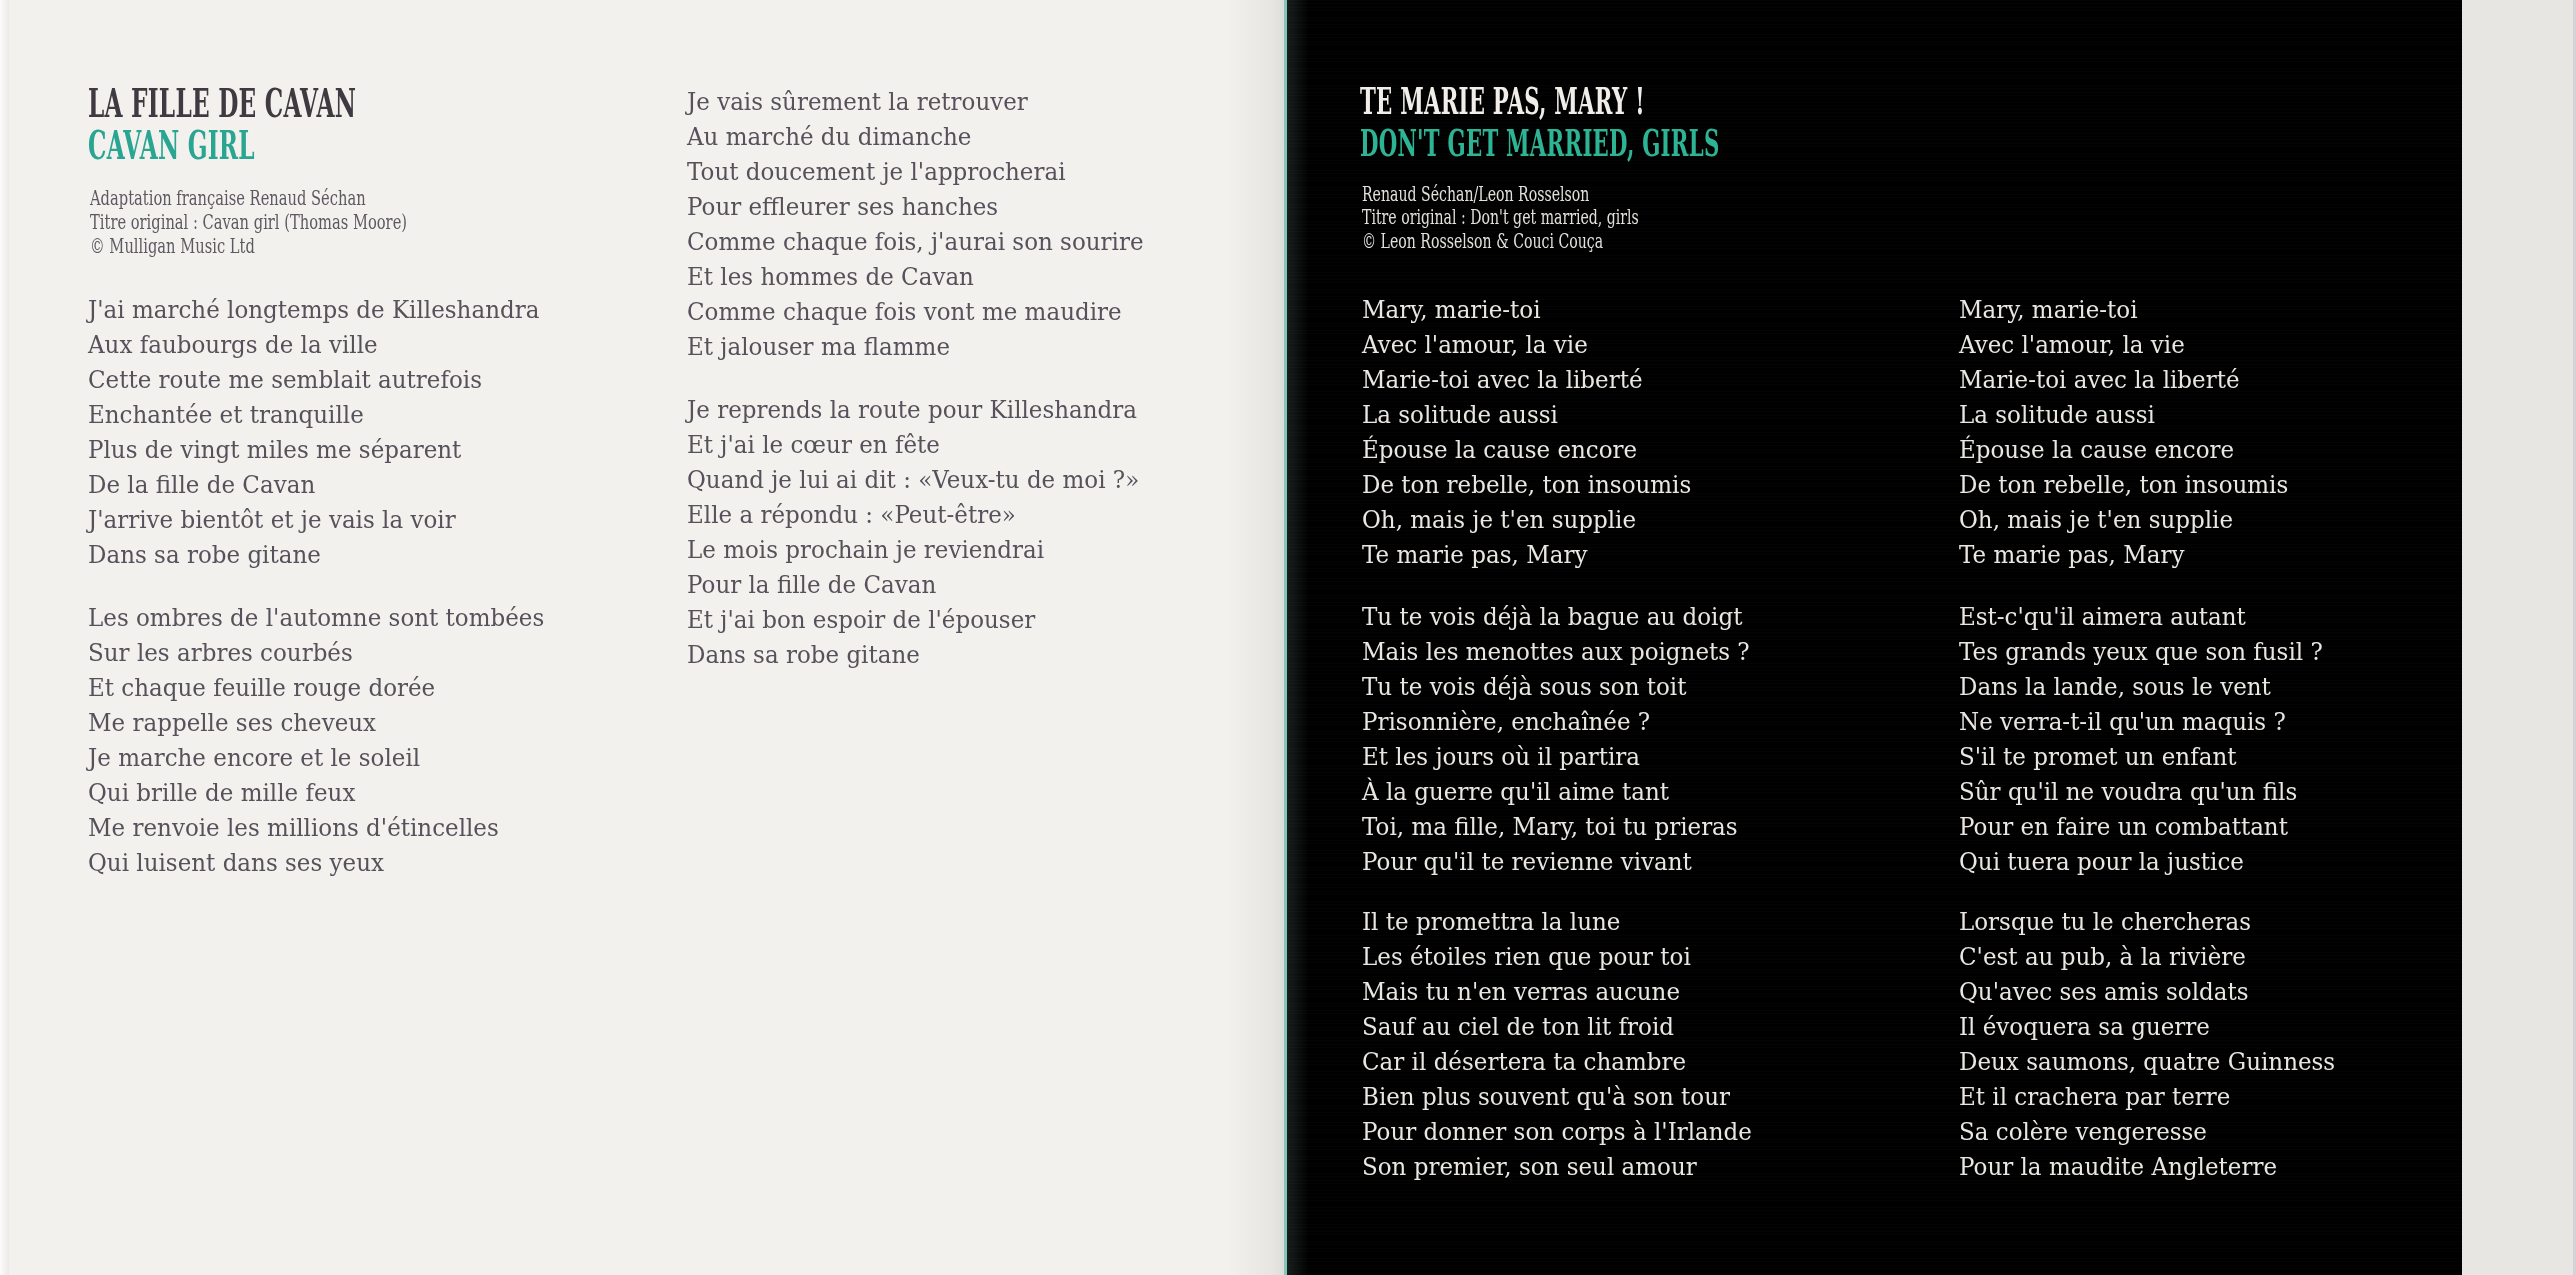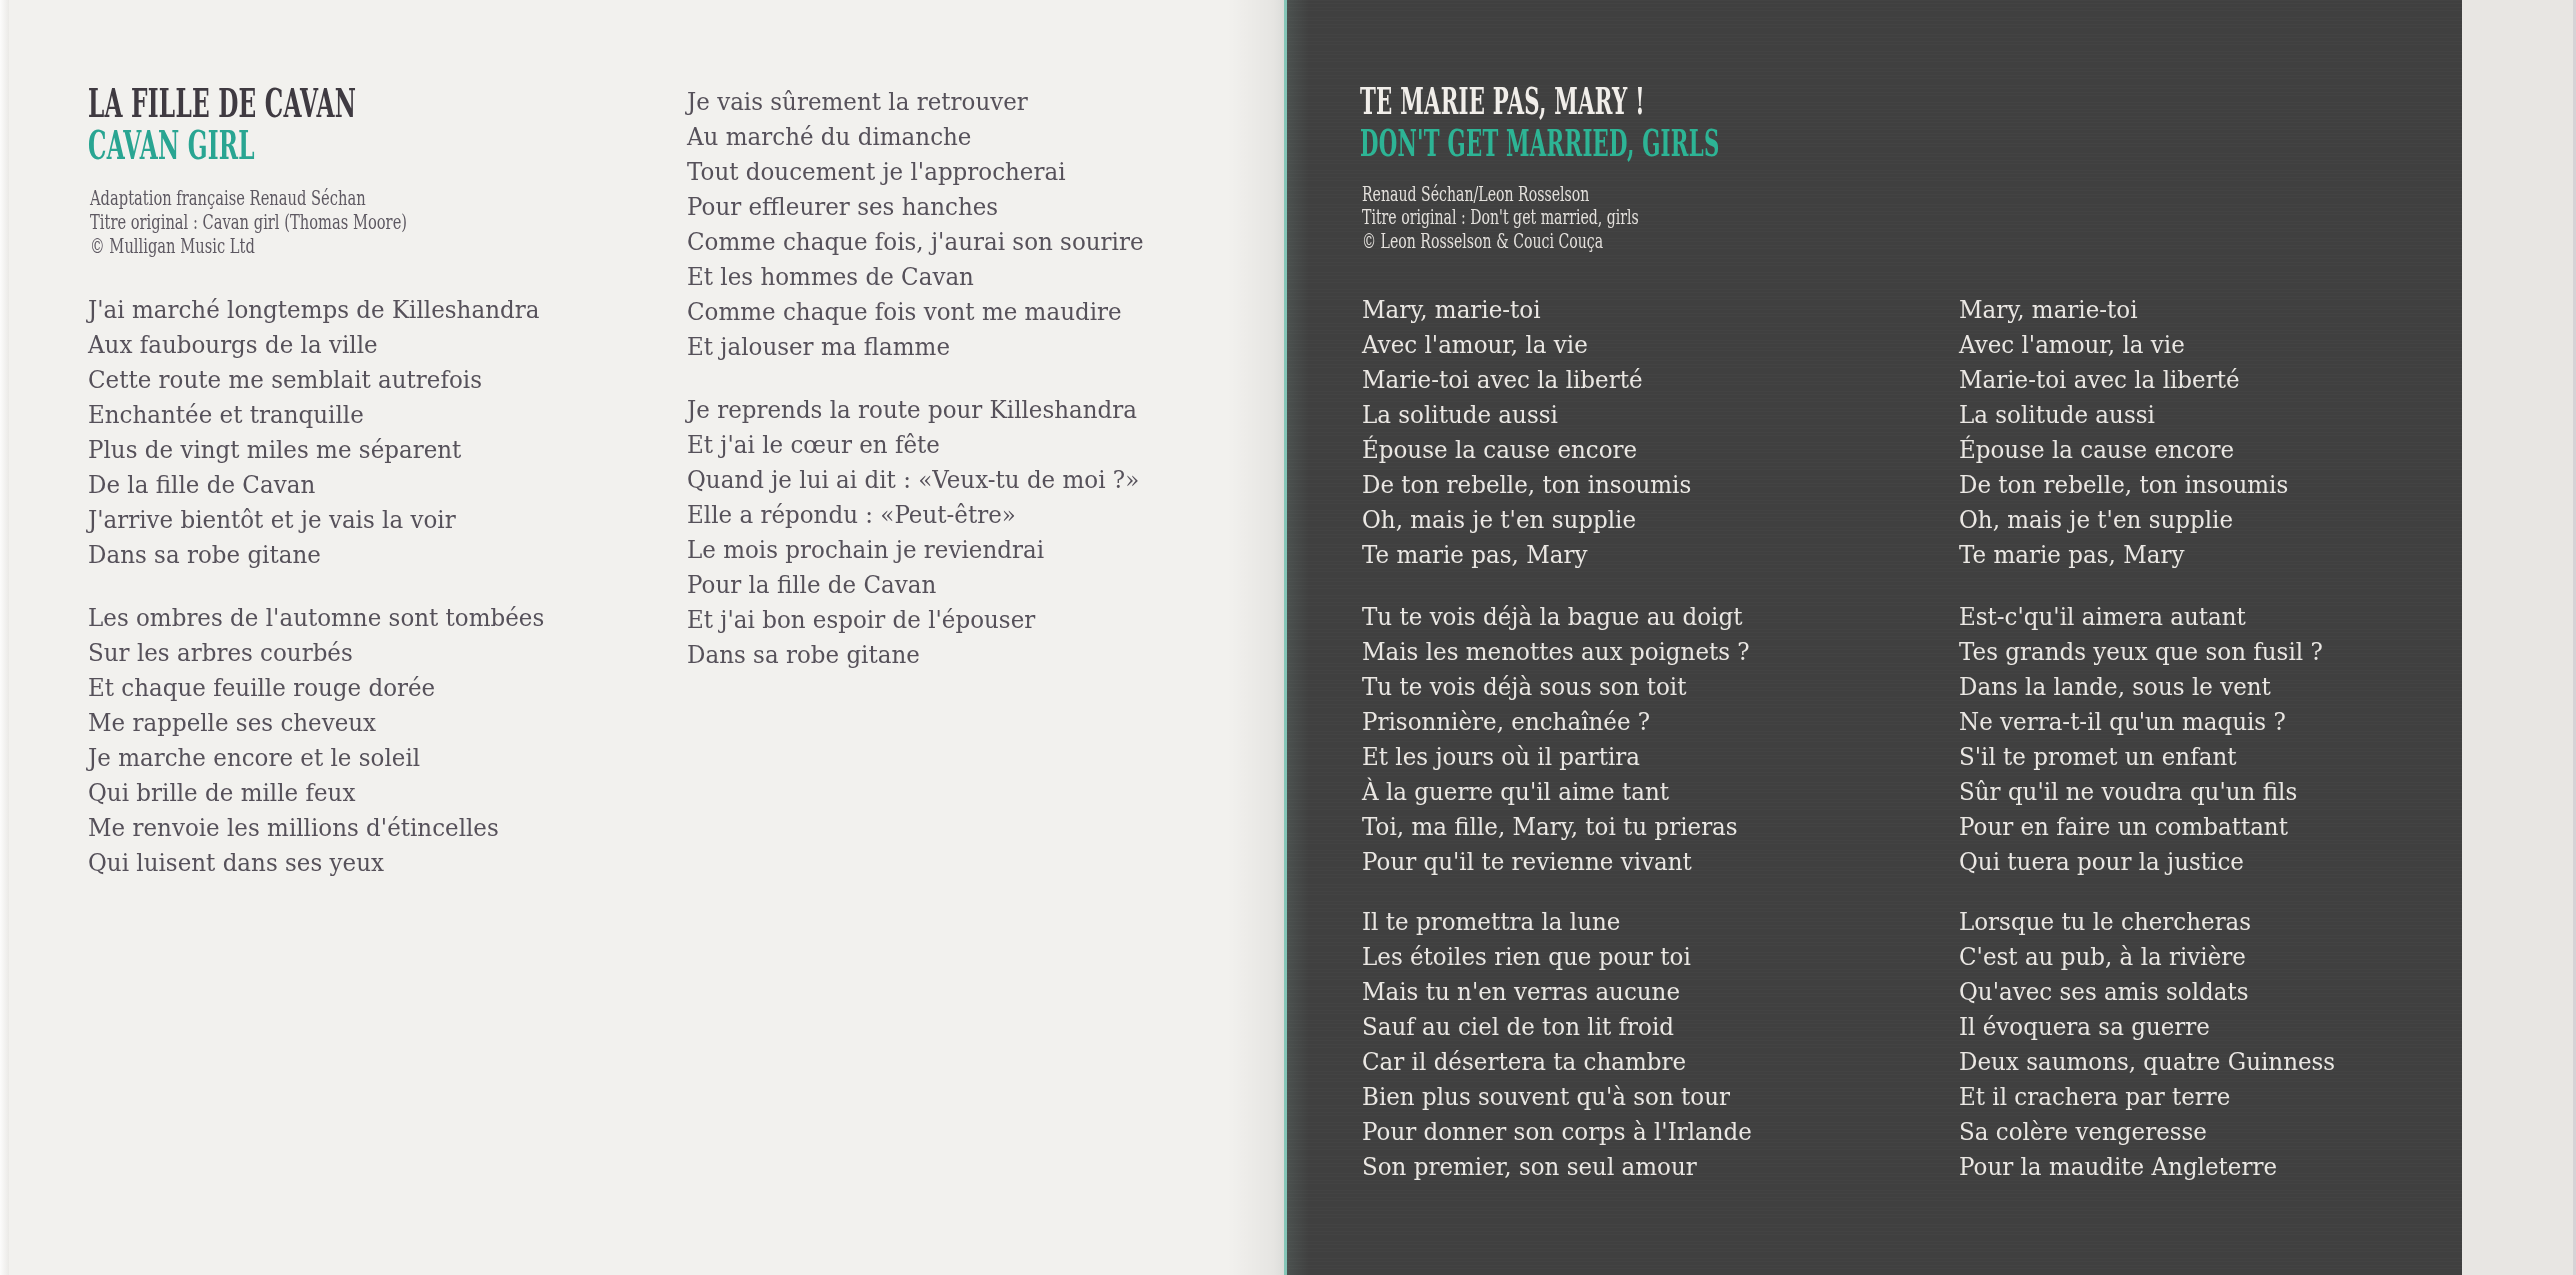--- a/index.html
+++ b/index.html
@@ -21,21 +21,21 @@
     background: linear-gradient(to right, rgba(0,0,0,0) 0%, rgba(0,0,0,0.05) 78%, rgba(40,60,55,0.12) 100%);
   }
   .page-left .left-scan-edge {
     position: absolute; left: 0; top: 0; width: 8.5px; height: 100%;
     background: linear-gradient(to right, rgba(255,255,255,0.8), rgba(0,0,0,0.03));
   }
 
   
   .page-right {
     left: 1287px; width: 1175px;
-    background: #404040;
+    background: #000000;
   }
   .page-right .scan-texture {
     position: absolute; inset: 0;
     background: repeating-linear-gradient(
       to bottom,
       rgba(255,255,255,0.016) 0px, rgba(255,255,255,0.016) 0.9px,
       rgba(0,0,0,0) 0.9px, rgba(0,0,0,0) 3.4px);
   }
   .page-right .page-edge-light {
     position: absolute; left: 0; top: 0; width: 22px; height: 100%;

